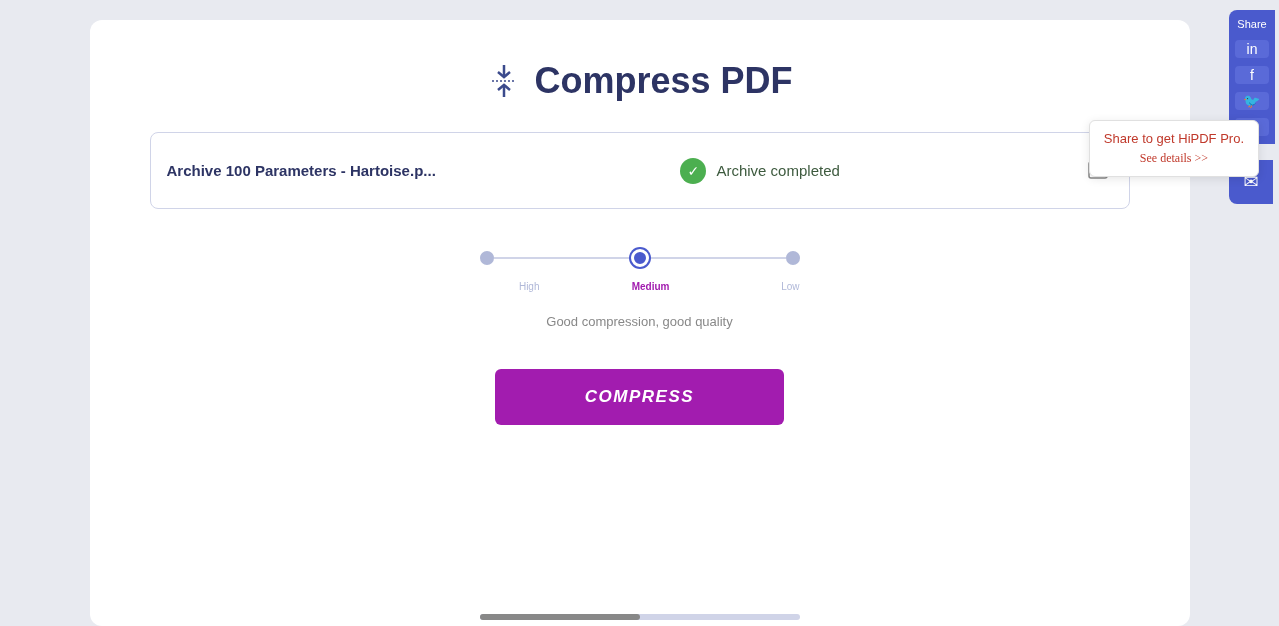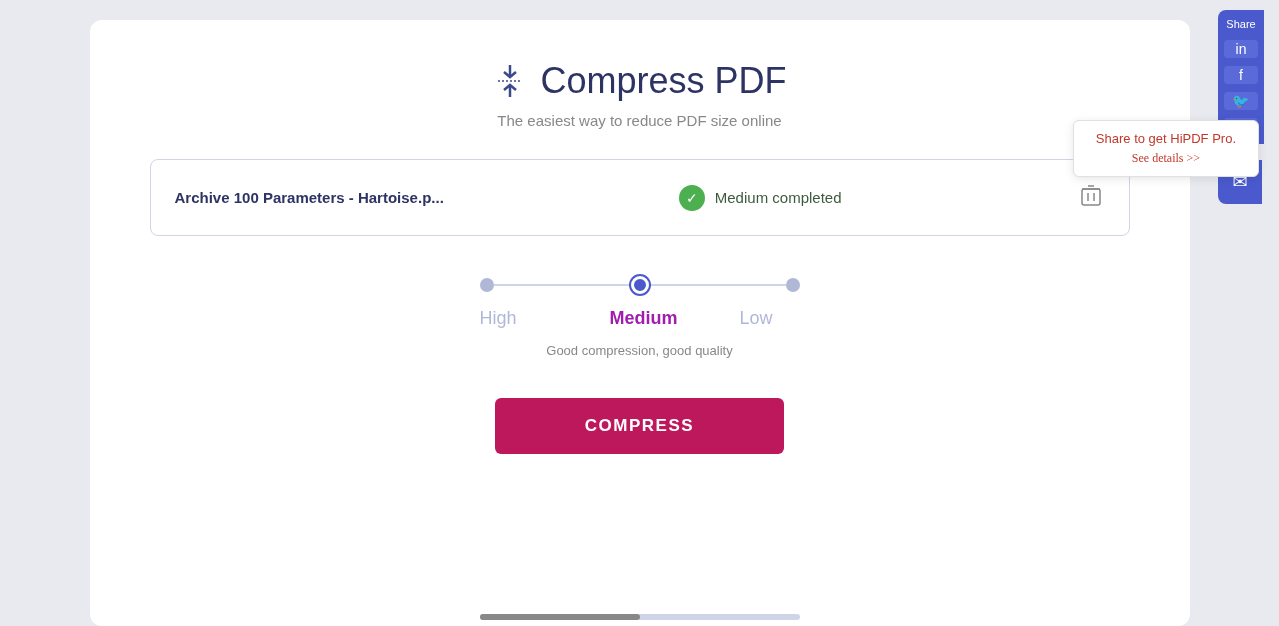--- a/index.html
+++ b/index.html
@@ -46,38 +46,38 @@
 
     .compress-icon {
       color: #3b4a8c;
       font-size: 32px;
       display: inline-flex;
       align-items: center;
     }
 
     .page-title {
       font-size: 36px;
-      font-weight: 400;
+      font-weight: 700;
       color: #2d3464;
     }
 
     .page-subtitle {
       font-size: 15px;
       color: #888;
     }
 
     
     .share-promo {
       position: absolute;
       top: 110px;
       right: 20px;
       background: #fff;
       border: 1px solid #e0e0e0;
       border-radius: 6px;
-      padding: 10px 22px;
+      padding: 10px 14px;
       box-shadow: 0 2px 10px rgba(0,0,0,0.1);
       font-size: 13px;
       text-align: center;
       z-index: 10;
     }
 
     .share-promo-title {
       color: #c0392b;
       font-weight: 500;
       margin-bottom: 4px;
@@ -86,21 +86,21 @@
     .share-promo-link {
       color: #c0392b;
       text-decoration: none;
       font-size: 12px;
       font-family: Liberation Serif, serif;
     }
 
     
     .right-sidebar {
       position: absolute;
-      right: 15px;
+      right: 4px;
       top: 0;
       display: flex;
       flex-direction: column;
       gap: 8px;
     }
 
     .share-panel {
       background: #4a5acd;
       border-radius: 8px 0 0 8px;
       padding: 8px 6px;
@@ -142,21 +142,21 @@
       color: #fff;
       cursor: pointer;
       margin-top: 8px;
       font-size: 18px;
     }
 
     
     .file-upload-area {
       border: 1.5px solid #d0d4e8;
       border-radius: 8px;
-      padding: 20px 24px;
+      padding: 20px 16px;
       margin-bottom: 20px;
     }
 
     .file-info-row {
       display: flex;
       align-items: center;
       justify-content: space-between;
     }
 
     .file-name {
@@ -255,55 +255,56 @@
     }
 
     .slider-labels {
       display: flex;
       justify-content: space-between;
       width: 320px;
       margin-bottom: 8px;
     }
 
     .slider-label {
-      font-size: 18px;
+      font-size: 10px;
       color: #b0b8d8;
-      text-align: left;
+      text-align: right;
       width: 60px;
     }
 
     .slider-label.active {
       color: #a21caf;
       font-weight: 700;
     }
 
     .compression-desc {
       font-size: 13px;
       color: #888;
-      margin-top: 6px;
+      margin-top: 14px;
     }
 
     
     .compress-btn-wrapper {
       display: flex;
       justify-content: center;
       margin-top: 10px;
     }
 
     .compress-btn {
-      background: #be185d;
+      background: #a21caf;
       color: #fff;
       border: none;
       border-radius: 6px;
       padding: 18px 90px;
       font-size: 17px;
       font-weight: 700;
       letter-spacing: 1.5px;
       cursor: pointer;
       text-transform: uppercase;
+      font-style: italic;
     }
 
     
     .bottom-bar {
       position: absolute;
       bottom: 0;
       left: 0;
       right: 0;
       height: 30px;
       display: flex;
@@ -365,29 +366,28 @@
           <svg width="36" height="36" viewBox="0 0 36 36" fill="none">
             <line x1="18" y1="2" x2="18" y2="14" stroke="#3b4a8c" stroke-width="2.5"></line>
             <polyline points="12,9 18,14 24,9" fill="none" stroke="#3b4a8c" stroke-width="2.5"></polyline>
             <line x1="18" y1="34" x2="18" y2="22" stroke="#3b4a8c" stroke-width="2.5"></line>
             <polyline points="12,27 18,22 24,27" fill="none" stroke="#3b4a8c" stroke-width="2.5"></polyline>
             <line x1="6" y1="18" x2="30" y2="18" stroke="#3b4a8c" stroke-width="1.5" stroke-dasharray="2,2"></line>
           </svg>
         </span>
         <h1 class="page-title">Compress PDF</h1>
       </div>
-      <p class="page-subtitle">The easiest way to reduce PDF size online</p>
     </div>
 
     <div class="file-upload-area">
       <div class="file-info-row">
         <span class="file-name">Archive 100 Parameters - Hartoise.p...</span>
         <div class="upload-status">
           <div class="check-icon">✓</div>
-          <span>Medium completed</span>
+          <span>Archive completed</span>
         </div>
         <button class="delete-btn">
           <svg width="20" height="22" viewBox="0 0 20 22" fill="none">
             <rect x="1" y="5" width="18" height="16" rx="2" stroke="#888" stroke-width="1.5"></rect>
             <line x1="1" y1="5" x2="19" y2="5" stroke="#888" stroke-width="1.5"></line>
             <line x1="7" y1="2" x2="13" y2="2" stroke="#888" stroke-width="1.5"></line>
             <line x1="7" y1="9" x2="7" y2="17" stroke="#888" stroke-width="1.5"></line>
             <line x1="13" y1="9" x2="13" y2="17" stroke="#888" stroke-width="1.5"></line>
           </svg>
         </button>

